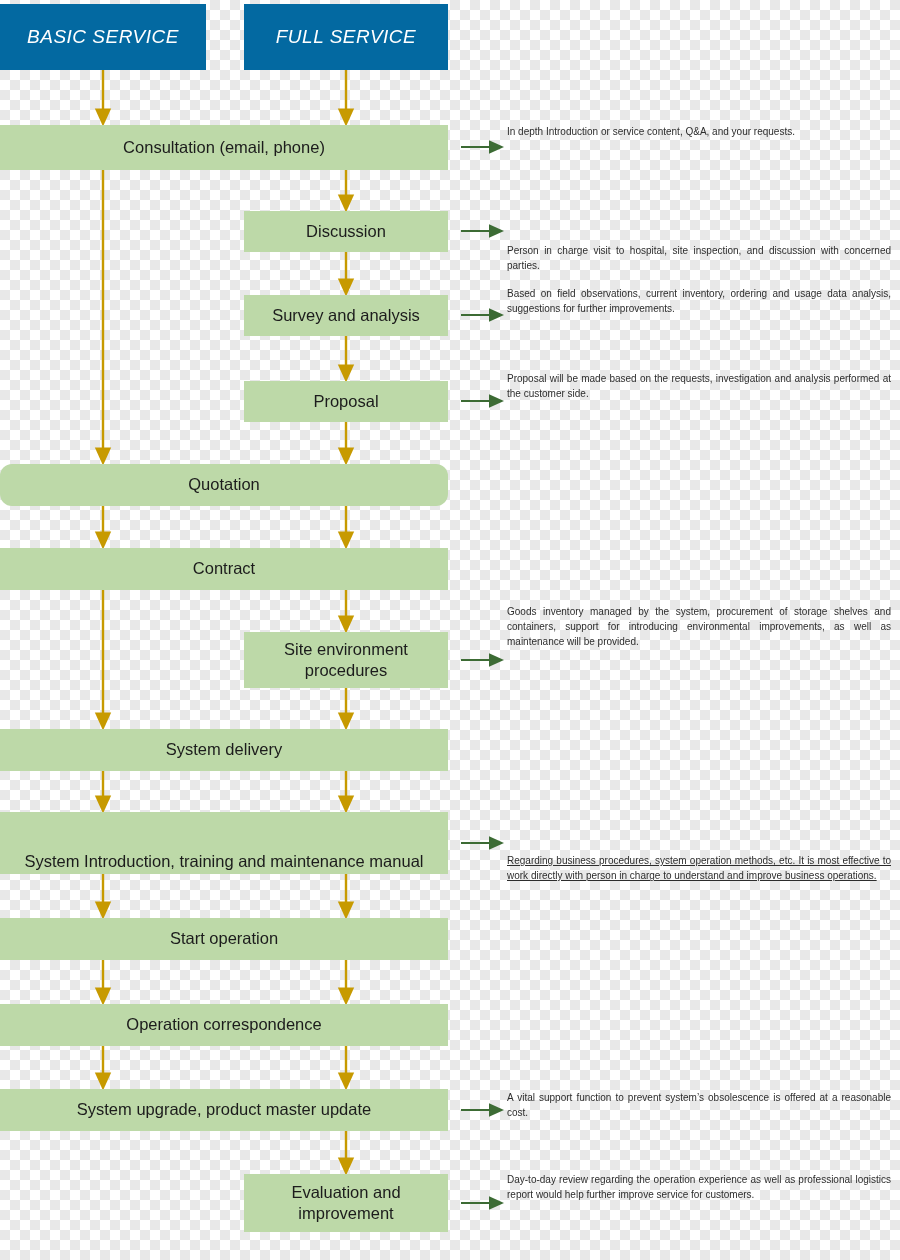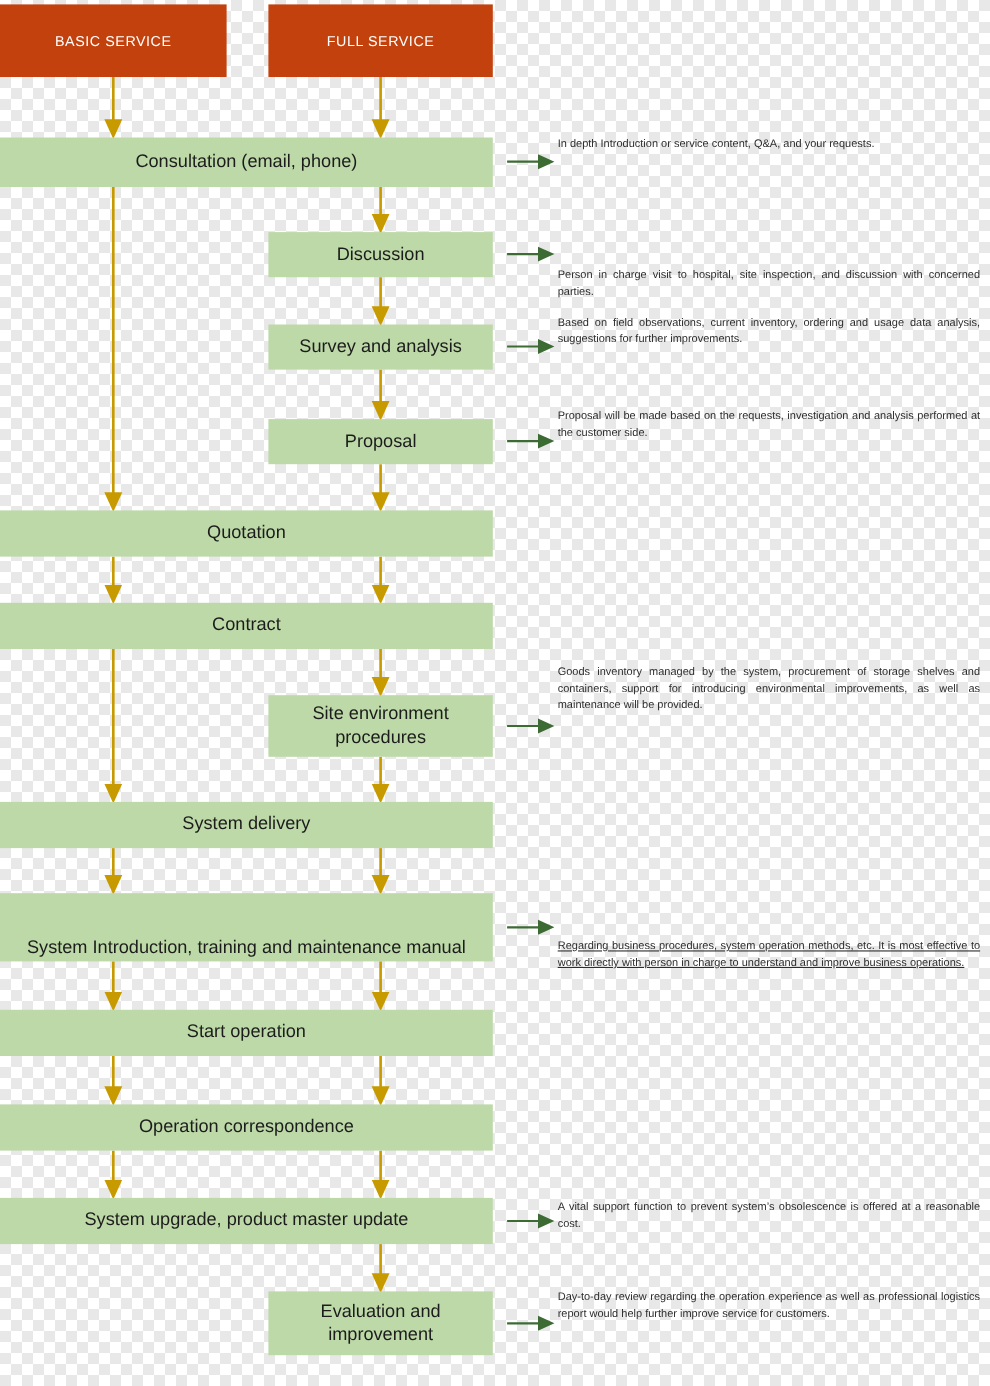--- a/index.html
+++ b/index.html
@@ -20,28 +20,29 @@
     overflow: hidden;
   }
   #diagram {
     position: absolute;
     left: 0; top: 0;
     width: 900px;
     height: 1260px;
   }
   .header-box {
     position: absolute;
-    background: #c2410c;
+    background: #0369a1;
     color: #ffffff;
     display: flex;
     align-items: center;
     justify-content: center;
-    font-size: 13px;
+    font-size: 19px;
     letter-spacing: 0.5px;
     box-sizing: border-box;
+    font-style: italic;
   }
   .proc-box {
     position: absolute;
     background: #bdd9a8;
     color: #1c1c1c;
     display: flex;
     align-items: center;
     justify-content: center;
     text-align: center;
     font-size: 16.5px;
@@ -131,21 +132,21 @@
   </div>
   <div class="proc-box" style="left:244px; top:211px; width:204px; height:41px;">
     <span>Discussion</span>
   </div>
   <div class="proc-box" style="left:244px; top:295px; width:204px; height:41px;">
     <span>Survey and analysis</span>
   </div>
   <div class="proc-box" style="left:244px; top:381px; width:204px; height:41px;">
     <span>Proposal</span>
   </div>
-  <div class="proc-box" style="left:0px; top:464px; width:448px; height:42px;">
+  <div class="proc-box" style="left:0px; top:464px; width:448px; height:42px;border-radius:12px;">
     <span>Quotation</span>
   </div>
   <div class="proc-box" style="left:0px; top:548px; width:448px; height:42px;">
     <span>Contract</span>
   </div>
   <div class="proc-box" style="left:244px; top:632px; width:204px; height:56px;">
     <span>Site environment procedures</span>
   </div>
   <div class="proc-box" style="left:0px; top:729px; width:448px; height:42px;">
     <span>System delivery</span>

